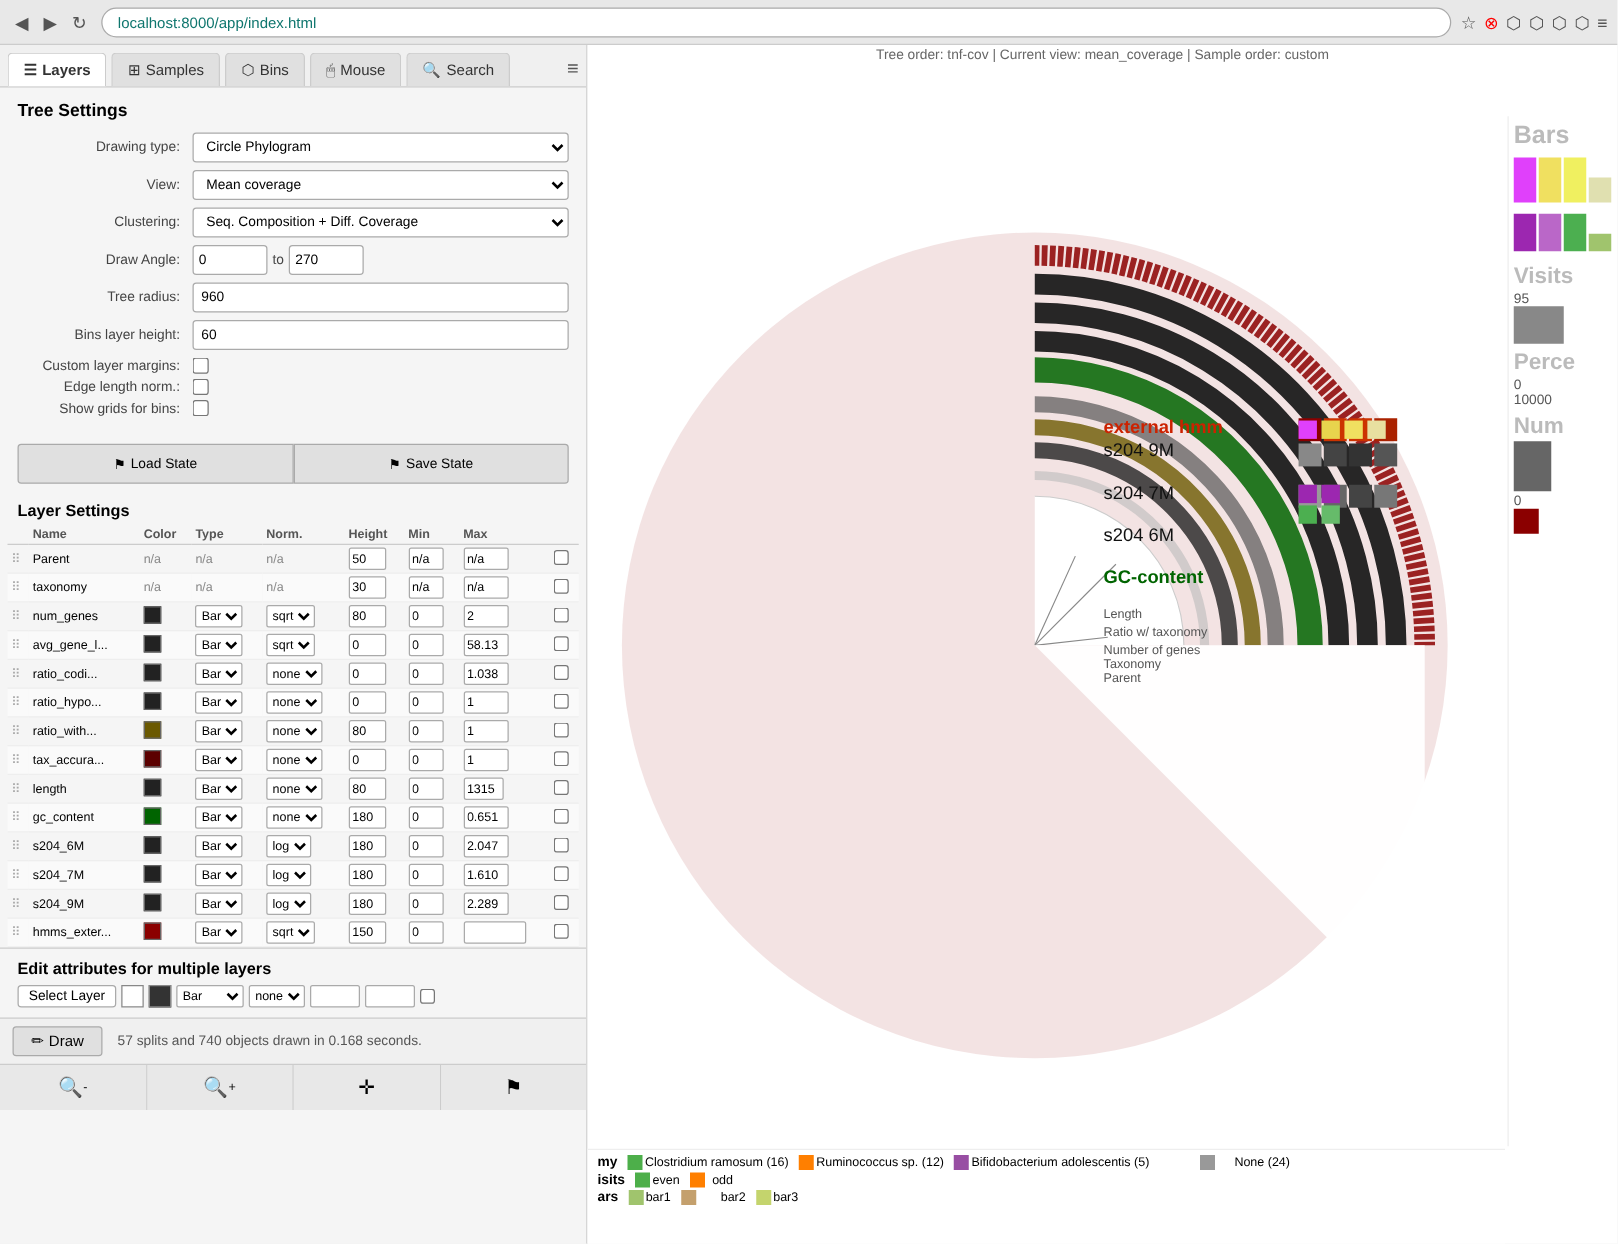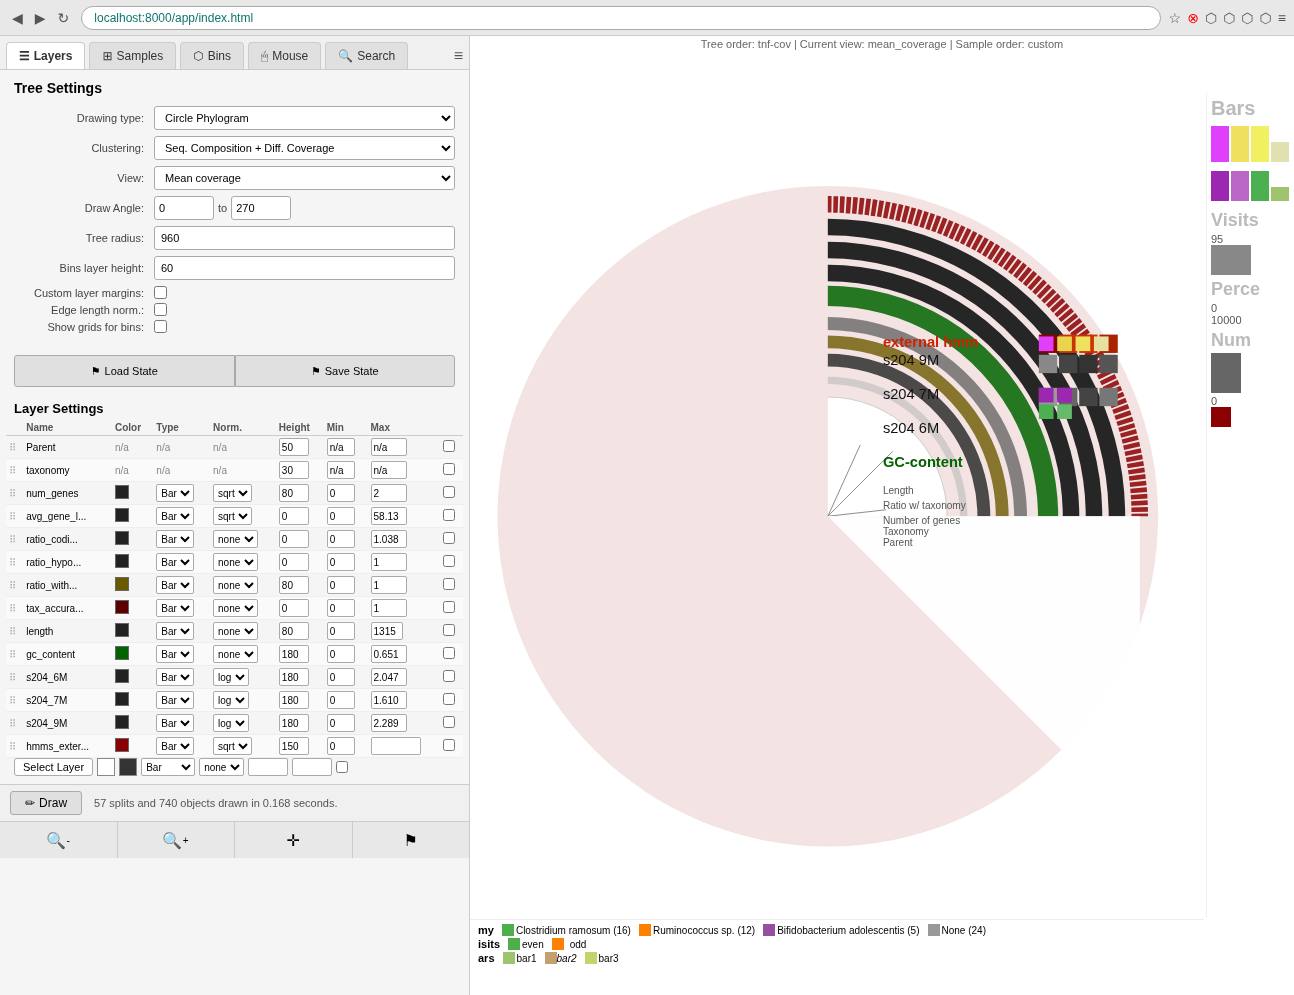--- a/index.html
+++ b/index.html
@@ -166,34 +166,34 @@
       <div class="form-row">
         <span class="form-label">Drawing type:</span>
         <select class="form-control">
           <option>Circle Phylogram</option>
           <option>Phylogram</option>
           <option>Dendrogram</option>
         </select>
       </div>
 
       <div class="form-row">
+        <span class="form-label">View:</span>
+        <select class="form-control">
+          <option>Mean coverage</option>
+          <option>Max coverage</option>
+          <option>Detection</option>
+        </select>
+      </div>
+
+      <div class="form-row">
         <span class="form-label">Clustering:</span>
         <select class="form-control">
           <option>Seq. Composition + Diff. Coverage</option>
           <option>Differential Coverage</option>
           <option>Sequence Composition</option>
-        </select>
-      </div>
-
-      <div class="form-row">
-        <span class="form-label">View:</span>
-        <select class="form-control">
-          <option>Mean coverage</option>
-          <option>Max coverage</option>
-          <option>Detection</option>
         </select>
       </div>
 
       <div class="form-row">
         <span class="form-label">Draw Angle:</span>
         <div class="angle-row">
           <input type="text" class="angle-input" value="0" style="">
           <span class="angle-to">to</span>
           <input type="text" class="angle-input" value="270" style="">
         </div>
@@ -406,20 +406,21 @@
     <td><select class="mini-select"><option>sqrt</option></select></td>
     <td><input type="text" class="mini-input" value="150" style="width: 30px;"></td>
     <td><input type="text" class="mini-input" value="0" style="width: 28px;"></td>
     <td><input type="text" class="mini-input" value="1.414" style="width: 36px; padding-left: 46px;"></td>
     <td><input type="checkbox" class="mini-checkbox" style=""></td>
   </tr>
           </tbody>
       </table>
     </div>
 
+    <div class="edit-attrs-title">Edit attributes for multiple layers</div>
     <div class="edit-attrs-row">
       <button class="select-layer-btn">Select Layer</button>
       <span style="width:18px;height:18px;border:1px solid #888;background:white;display:inline-block;cursor:pointer;"></span>
       <span style="width:18px;height:18px;border:1px solid #888;background:#333;display:inline-block;cursor:pointer;"></span>
       <select class="mini-select">
         <option>Bar</option><option>Line</option><option>Scatter</option>
       </select>
       <select class="mini-select">
         <option>none</option><option>sqrt</option><option>log</option>
       </select>
@@ -571,21 +572,21 @@
             <span>Clostridium ramosum (16)</span>
           </span>
           <span style="display:inline-flex;align-items:center;gap:2px;">
             <span style="width:12px;height:12px;background:#ff7f00;display:inline-block;"></span>
             <span>Ruminococcus sp. (12)</span>
           </span>
           <span style="display:inline-flex;align-items:center;gap:2px;">
             <span style="width:12px;height:12px;background:#984ea3;display:inline-block;"></span>
             <span>Bifidobacterium adolescentis (5)</span>
           </span>
-          <span style="display:inline-flex;align-items:center;gap:2px;">
+          <span style="display:inline-flex;align-items:center;gap:16px;margin-left:32px;">
             <span style="width:12px;height:12px;background:#999;display:inline-block;"></span>
             <span>None (24)</span>
           </span>
         </div>
         <div class="legend-line">
           <span style="font-weight:bold; font-size:11px;">isits</span>
           <span style="display:inline-flex;align-items:center;gap:2px;">
             <span style="width:12px;height:12px;background:#4daf4a;display:inline-block;"></span>
             <span>even</span>
           </span>
@@ -593,21 +594,21 @@
             <span style="width:12px;height:12px;background:#ff7f00;display:inline-block;"></span>
             <span>odd</span>
           </span>
         </div>
         <div class="legend-line">
           <span style="font-weight:bold; font-size:11px;">ars</span>
           <span style="display:inline-flex;align-items:center;gap:2px;">
             <span style="width:12px;height:12px;background:#a0c46d;display:inline-block;"></span>
             <span>bar1</span>
           </span>
-          <span style="display:inline-flex;align-items:center;gap:0;font-style:italic;">
+          <span style="display:inline-flex;align-items:center;gap:20px;">
             <span style="width:12px;height:12px;background:#c4a06d;display:inline-block;"></span>
             <span>bar2</span>
           </span>
           <span style="display:inline-flex;align-items:center;gap:2px;">
             <span style="width:12px;height:12px;background:#c4d46d;display:inline-block;"></span>
             <span>bar3</span>
           </span>
         </div>
       </div>
 

